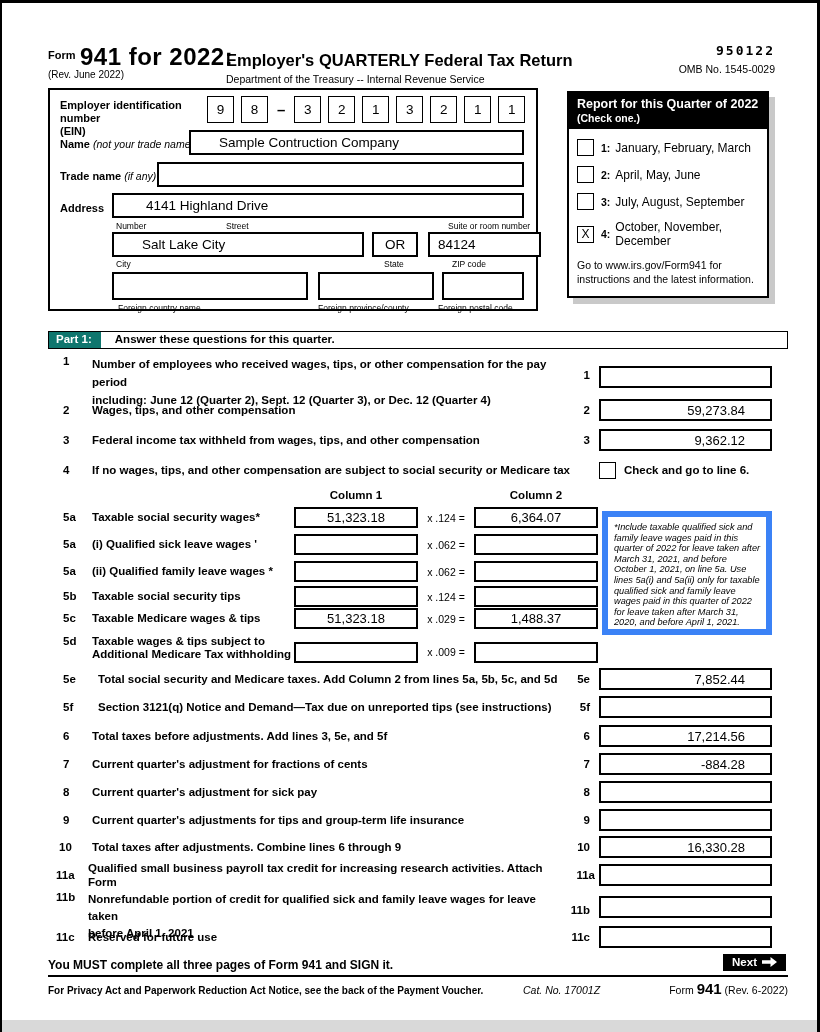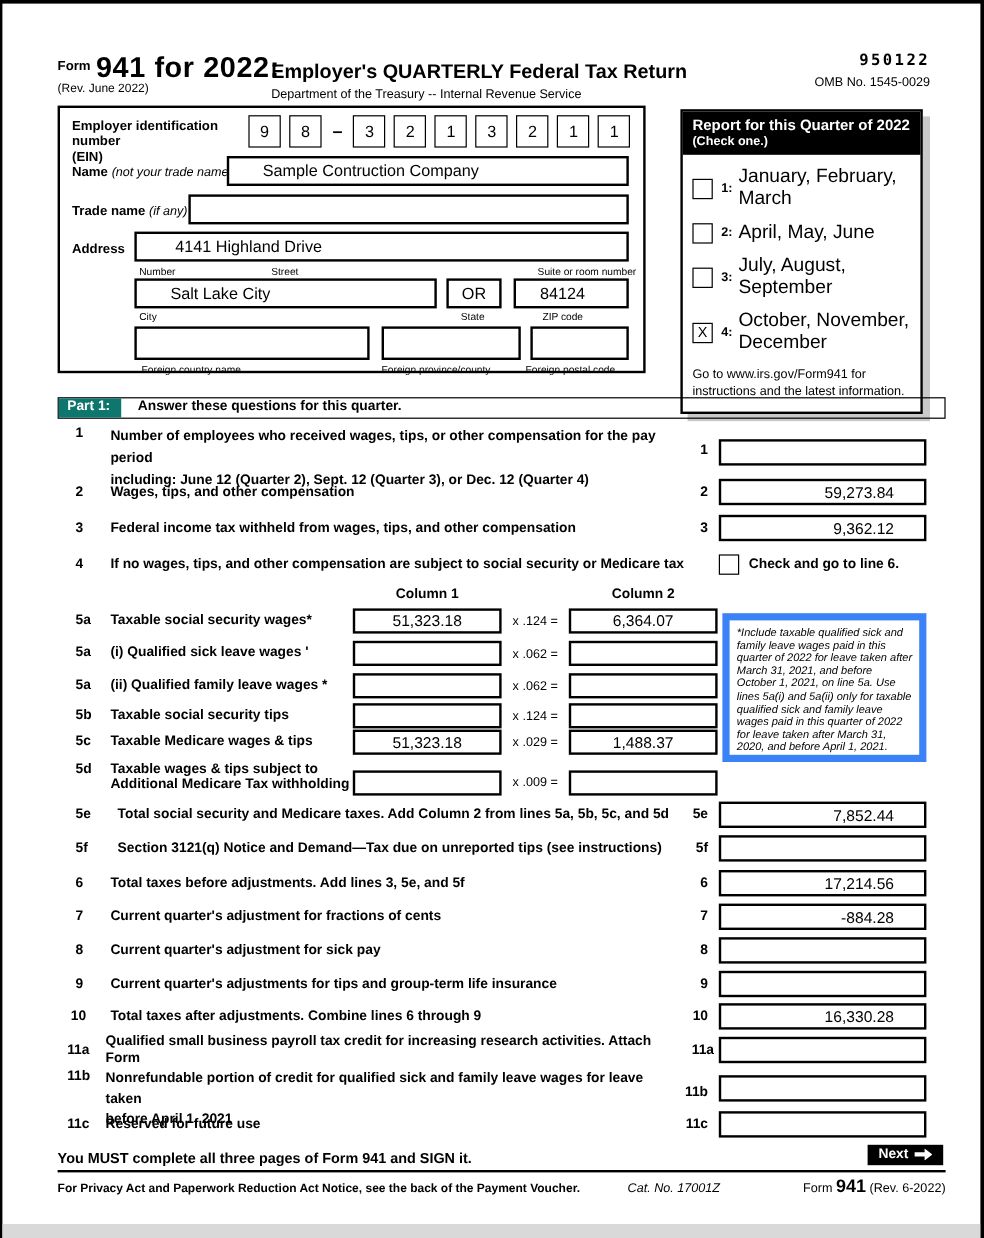--- a/index.html
+++ b/index.html
@@ -36,21 +36,21 @@
   .eindash { font-size:15px; margin:0 9px 0 2px; font-weight:bold; }
 
   
   .qbox { position:absolute; left:565px; top:88px; width:202px; border:2px solid #000; background:#fff; box-shadow:6px 6px 0 #c9c9c9; }
   .qhdr { background:#000; color:#fff; padding:4px 6px 5px 8px; }
   .qtitle { font-size:12.5px; font-weight:bold; }
   .qsub { font-size:10.5px; font-weight:bold; margin-top:1px; }
   .qopt { display:flex; align-items:center; margin:10px 6px 10px 8px; }
   .qcheck { width:17px; height:17px; border:1.5px solid #000; margin-right:7px; text-align:center; font-size:12px; line-height:15px; flex:none; }
   .qnum { font-weight:bold; font-size:10.5px; margin-right:5px; }
-  .qlab { font-size:16px; }
+  .qlab { font-size:12px; }
   .qfoot { font-size:10.5px; margin:8px 6px 10px 8px; line-height:14px; }
 
   
   .readnote { position:absolute; left:46px; top:314px; font-size:10.8px; }
   .p1bar { position:absolute; left:46px; top:328px; width:740px; height:18px; border:1px solid #000; display:flex; align-items:stretch; }
   .p1lbl { background:#0f766e; color:#fff; font-weight:bold; font-size:11.5px; padding:1px 9px 0 7px;text-align:center; }
   .p1title { font-weight:bold; font-size:11.5px; padding:1px 0 0 14px; }
 
   
   .body { position:absolute; left:46px; top:350px; width:724px; height:670px; font-size:11.5px; }
@@ -125,21 +125,21 @@
     <div class="field" style="left:107px;top:72px;width:367px;height:25px;line-height:22px;"></div>
 
     <div class="lbl" style="position:absolute;left:10px;top:112px;">Address</div>
     <div class="field" style="left:62px;top:103px;width:412px;height:25px;line-height:22px;padding-left:32px;">4141 Highland Drive</div>
     <div class="cap" style="left:66px;top:131px;">Number</div>
     <div class="cap" style="left:176px;top:131px;">Street</div>
     <div class="cap" style="left:398px;top:131px;">Suite or room number</div>
 
     <div class="field" style="left:62px;top:142px;width:252px;height:25px;line-height:22px;">Salt Lake City</div>
     <div class="field" style="left:322px;top:142px;width:46px;height:25px;line-height:22px;padding-left:0;text-align:center;">OR</div>
-    <div class="field" style="left:378px;top:142px;width:96px;height:25px;line-height:22px;padding-left:20px;">84124</div>
+    <div class="field" style="left:378px;top:142px;width:113px;height:25px;line-height:22px;padding-left:8px;">84124</div>
     <div class="cap" style="left:66px;top:169px;">City</div>
     <div class="cap" style="left:334px;top:169px;">State</div>
     <div class="cap" style="left:402px;top:169px;">ZIP code</div>
 
     <div class="field" style="left:62px;top:182px;width:196px;height:28px;"></div>
     <div class="field" style="left:268px;top:182px;width:116px;height:28px;"></div>
     <div class="field" style="left:392px;top:182px;width:82px;height:28px;"></div>
     <div class="cap" style="left:68px;top:213px;">Foreign country name</div>
     <div class="cap" style="left:268px;top:213px;">Foreign province/county</div>
     <div class="cap" style="left:388px;top:213px;">Foreign postal code</div>

